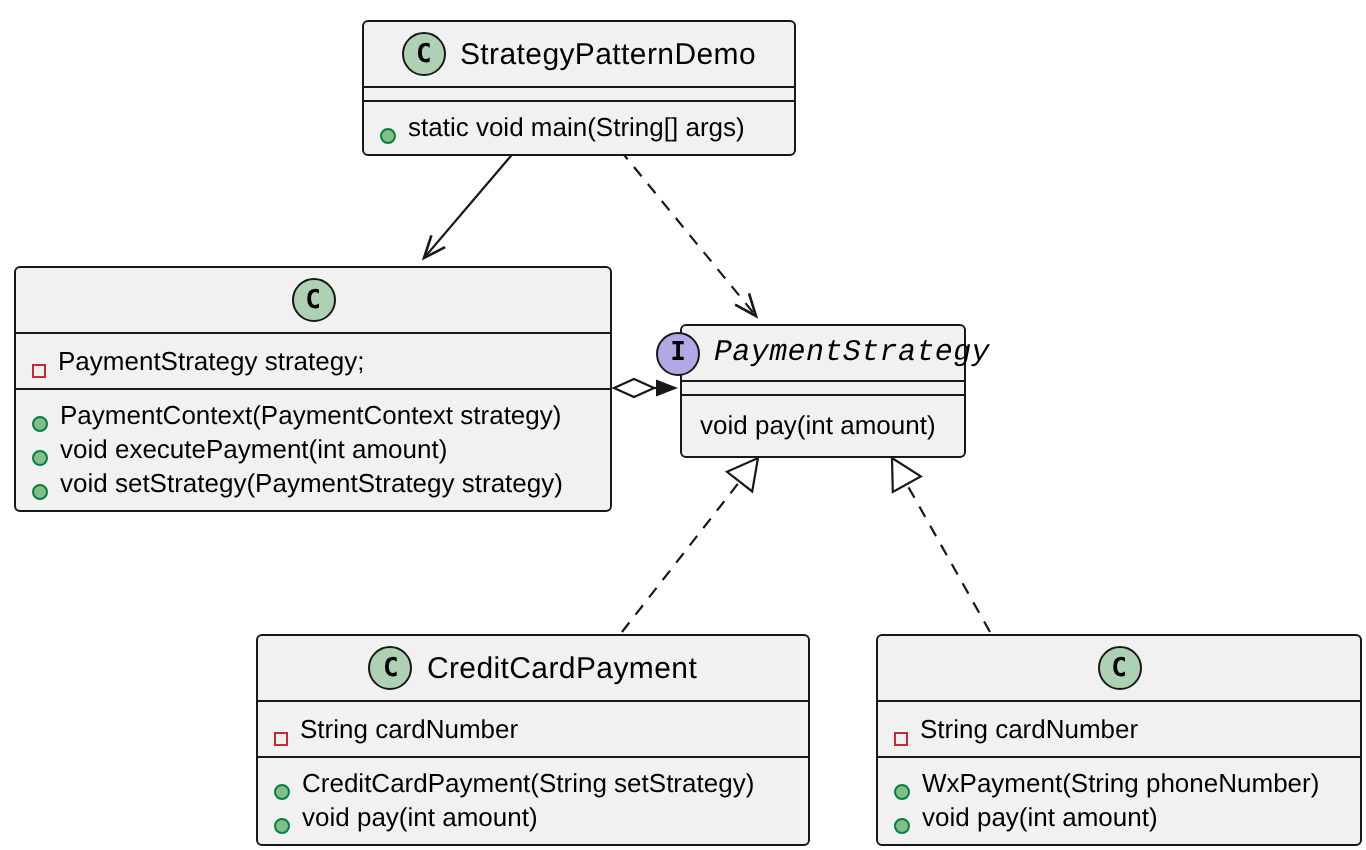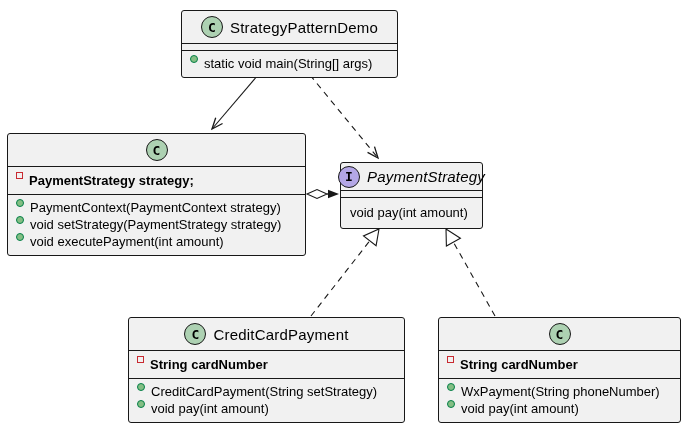--- a/index.html
+++ b/index.html
@@ -18,36 +18,36 @@
     border:1px solid var(--box-border,#181818);
     border-radius:3px;
   }
   .box-title {
     display:flex; align-items:center; justify-content:center; gap:7px;
     height:33px; border-bottom:1px solid var(--box-border,#181818);
     font-size:15px; white-space:nowrap;
   }
   .box-title.small { height:28px; }
   .cname { letter-spacing:0.2px; }
-  .cname.iname { font-style:italic; }
+  .cname.iname { font-style:italic;font-family:Liberation Mono, monospace; }
   .circle {
     width:22px; height:22px; border-radius:50%;
     border:1px solid var(--box-border,#181818);
     display:flex; align-items:center; justify-content:center;
     font-family:"DejaVu Sans Mono","Liberation Mono",monospace;
     font-weight:bold; font-size:13px; flex:0 0 auto;
   }
   .circle.class-circle { background:var(--class-circle,#ADD1B2); }
   .circle.iface-circle { background:var(--interface-circle,#B4A7E6); }
 
-  .compartment.fields  { border-bottom:1px solid var(--box-border,#181818); padding:5px 0;font-weight:bold; }
+  .compartment.fields  { border-bottom:1px solid var(--box-border,#181818); padding:5px 0; }
   .compartment.empty   { height:7px; border-bottom:1px solid var(--box-border,#181818); }
   .compartment.methods { padding:4px 0 5px 0; }
   .member {
-    display:flex; align-items:flex-start; gap:6px;
+    display:flex; align-items:flex-end; gap:6px;
     padding:0 8px; font-size:13px; line-height:17px; white-space:nowrap;
   }
   .member.noicon { padding-left:9px; line-height:21px; }
   .dot {
     width:8px; height:8px; border-radius:50%; flex:0 0 auto;
     background:var(--public-dot,#84BE84); border:1px solid var(--public-dot-border,#038048);
   }
   .sq {
     width:7px; height:7px; flex:0 0 auto;
     border:1.5px solid var(--private-square,#C82930); background:transparent;
@@ -114,25 +114,25 @@
         <span>PaymentStrategy strategy;</span>
       </div>
     </div>
     <div class="compartment methods">
       <div class="member">
         <span class="dot"></span>
         <span>PaymentContext(PaymentContext strategy)</span>
       </div>
       <div class="member">
         <span class="dot"></span>
-        <span>void setStrategy(PaymentStrategy strategy)</span>
+        <span>void executePayment(int amount)</span>
       </div>
       <div class="member">
         <span class="dot"></span>
-        <span>void executePayment(int amount)</span>
+        <span>void setStrategy(PaymentStrategy strategy)</span>
       </div>
     </div>
   </div>
 
   <div class="uml-box" style="left:340px;top:162px;width:143px;">
     <div class="box-title small">
       <span class="circle iface-circle">I</span>
       <span class="cname iname">PaymentStrategy</span>
     </div>
     <div class="compartment empty"></div>

